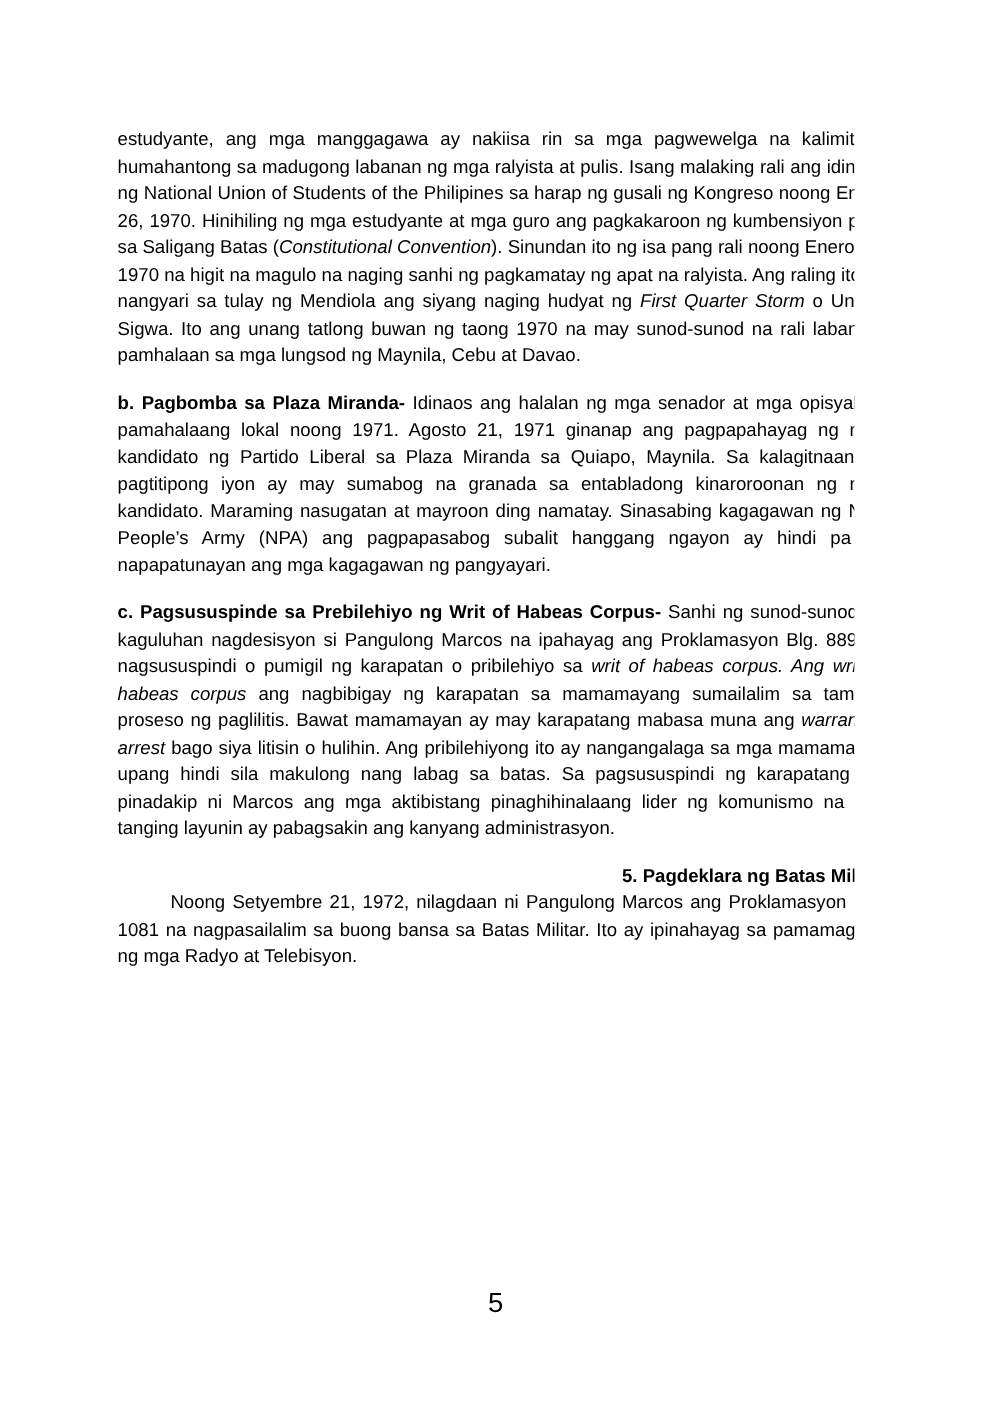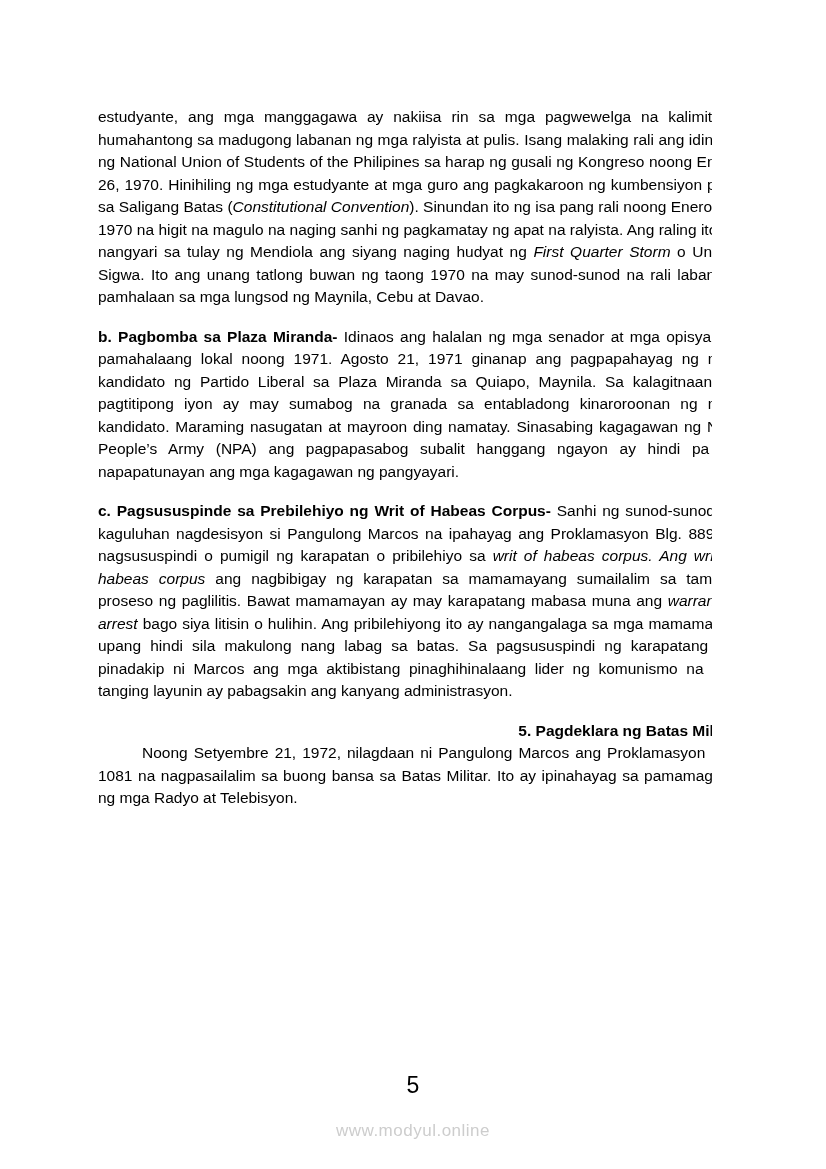--- a/index.html
+++ b/index.html
@@ -69,14 +69,13 @@
   <main class="content">
     <p class="para"><span>estudyante, ang mga manggagawa ay nakiisa rin sa mga pagwewelga na kalimitang humahantong sa madugong labanan ng mga ralyista at pulis. Isang malaking rali ang idinaos ng National Union of Students of the Philipines sa harap ng gusali ng Kongreso noong Enero 26, 1970. Hinihiling ng mga estudyante at mga guro ang pagkakaroon ng kumbensiyon para sa Saligang Batas (</span><span class="i">Constitutional Convention</span><span>). Sinundan ito ng isa pang rali noong Enero 30, 1970 na higit na magulo na naging sanhi ng pagkamatay ng apat na ralyista. Ang raling ito ay nangyari sa tulay ng Mendiola ang siyang naging hudyat ng </span><span class="i">First Quarter Storm</span><span> o Unang Sigwa. Ito ang unang tatlong buwan ng taong 1970 na may sunod-sunod na rali laban sa pamhalaan sa mga lungsod ng Maynila, Cebu at Davao.</span></p>
     <p class="para"><span class="b">b. Pagbomba sa Plaza Miranda-</span><span> Idinaos ang halalan ng mga senador at mga opisyal ng pamahalaang lokal noong 1971. Agosto 21, 1971 ginanap ang pagpapahayag ng mga kandidato ng Partido Liberal sa Plaza Miranda sa Quiapo, Maynila. Sa kalagitnaan ng pagtitipong iyon ay may sumabog na granada sa entabladong kinaroroonan ng mga kandidato. Maraming nasugatan at mayroon ding namatay. Sinasabing kagagawan ng New People’s Army (NPA) ang pagpapasabog subalit hanggang ngayon ay hindi pa rin napapatunayan ang mga kagagawan ng pangyayari.</span></p>
     <p class="para"><span class="b">c. Pagsususpinde sa Prebilehiyo ng Writ of Habeas Corpus-</span><span> Sanhi ng sunod-sunod na kaguluhan nagdesisyon si Pangulong Marcos na ipahayag ang Proklamasyon Blg. 889 na nagsususpindi o pumigil ng karapatan o pribilehiyo sa </span><span class="i">writ of habeas corpus. Ang writ of habeas corpus</span><span> ang nagbibigay ng karapatan sa mamamayang sumailalim sa tamang proseso ng paglilitis. Bawat mamamayan ay may karapatang mabasa muna ang </span><span class="i">warrant of arrest</span><span> bago siya litisin o hulihin. Ang pribilehiyong ito ay nangangalaga sa mga mamamayan upang hindi sila makulong nang labag sa batas. Sa pagsususpindi ng karapatang ito, pinadakip ni Marcos ang mga aktibistang pinaghihinalaang lider ng komunismo na ang tanging layunin ay pabagsakin ang kanyang administrasyon.</span></p>
     <h2 class="heading">5. Pagdeklara ng Batas Militar</h2>
     <p class="para indented"><span>Noong Setyembre 21, 1972, nilagdaan ni Pangulong Marcos ang Proklamasyon Blg. 1081 na nagpasailalim sa buong bansa sa Batas Militar. Ito ay ipinahayag sa pamamagitan ng mga Radyo at Telebisyon.</span></p>
   </main>
 
   <div class="page-number">5</div>
 
-  <div class="watermark">www.modyul.online</div>
 </div>
 
 </body></html>

